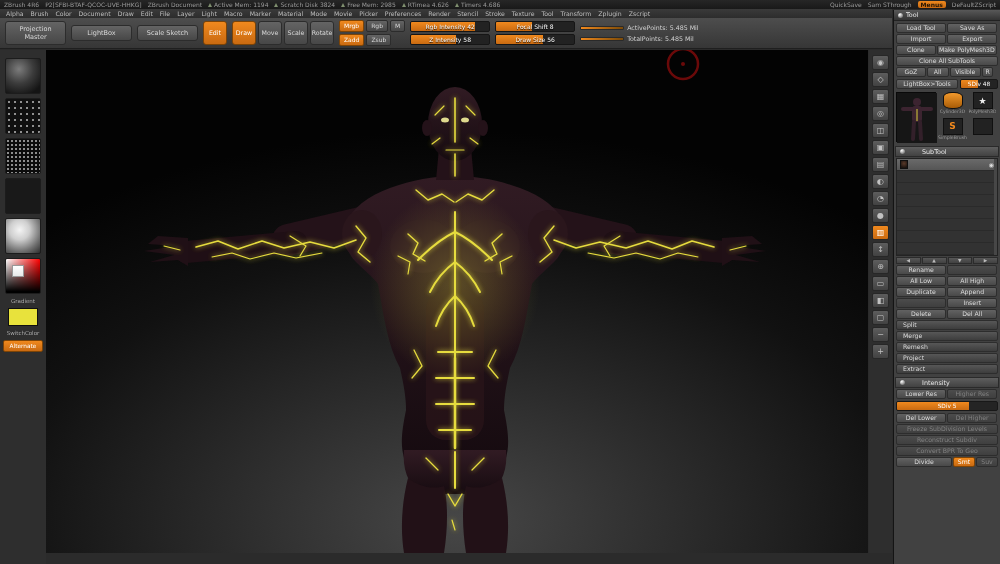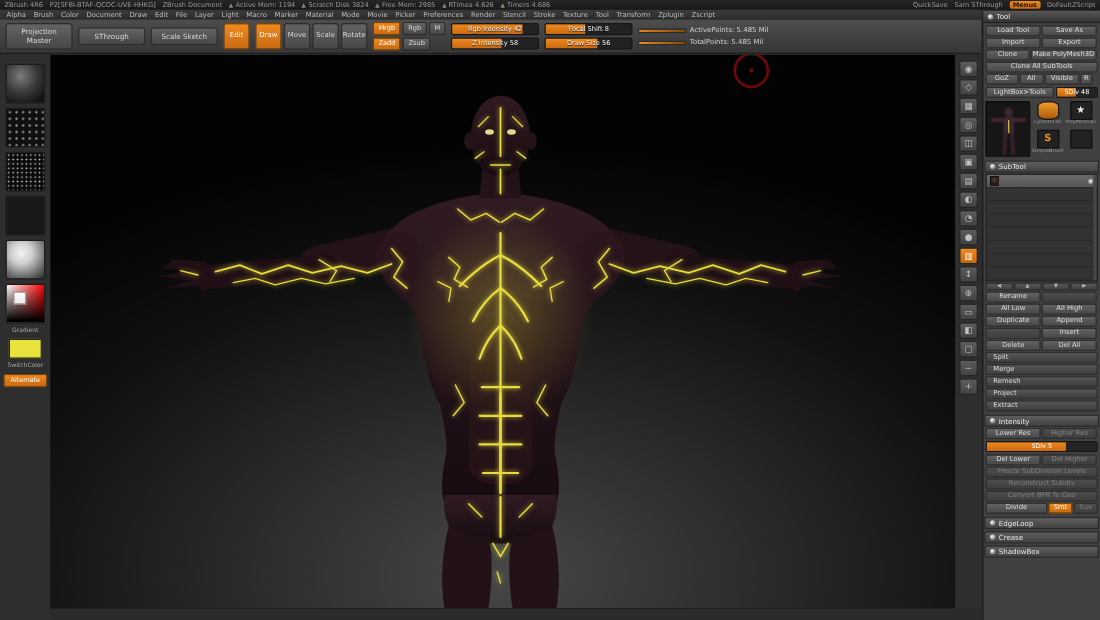--- a/index.html
+++ b/index.html
@@ -86,21 +86,21 @@
   .lbrow .mslider{width:38px;flex:0 0 auto}
   .thumbs{display:flex;gap:2px;padding:2px 1px}
   .cur-thumb{width:40px;height:50px;background:#161616;border:1px solid #090909;flex:0 0 auto;cursor:pointer}
   .thumb-grid{display:flex;flex-wrap:wrap;gap:1px;flex:1}
   .sthumb{width:29px;display:flex;flex-direction:column;align-items:center;cursor:pointer}
   .ticon{width:20px;height:17px;background:#222;border:1px solid #101010;display:flex;align-items:center;justify-content:center;font-size:9px;color:#eee}
   .sthumb:nth-child(1) .ticon{background:linear-gradient(#f2992c,#a85c07);border-radius:45%/28%}
   .sthumb:nth-child(3) .ticon{color:var(--accent2);font-weight:bold}
   .tlabel{font-size:4.6px;color:#9c9c9c;line-height:6px;white-space:nowrap;overflow:hidden;max-width:29px}
   .sec-h{height:11px;background:linear-gradient(#5e5e5e,#424242);border:1px solid #2a2a2a;display:flex;align-items:center;
-         gap:3px;padding:0 4px;color:#e8e8e8;margin-top:2px;cursor:pointer}
+         gap:17px;padding:0 4px;color:#e8e8e8;margin-top:2px;cursor:pointer}
   .slots{position:relative;background:#323232;border:1px solid #232323;margin:1px;height:98px;overflow:hidden}
   .slots::after{content:"";position:absolute;right:0;top:0;bottom:0;width:3px;background:#474747}
   .slot{height:12px;border-bottom:1px solid #2a2a2a;display:flex;align-items:center;gap:3px;padding:0 3px;cursor:pointer}
   .slot.active{background:linear-gradient(#6a6a6a,#555)}
   .slot .mini{display:none;width:8px;height:9px;background:radial-gradient(circle at 50% 35%,#5a3a2a,#1c1410 80%);border:1px solid #101010}
   .slot .eye{display:none;font-size:6px;color:#ddd;margin-left:auto}
   .slot.active .mini,.slot.active .eye{display:block}
   .pager{display:flex;gap:1px;padding:0 1px}
   .pg{flex:1;height:7px;background:linear-gradient(#585858,#414141);border:1px solid #2b2b2b;font-size:4.6px;
       line-height:6px;text-align:center;color:#bbb;cursor:pointer}
@@ -168,21 +168,21 @@
       <span class="menu-item">Stroke</span>
       <span class="menu-item">Texture</span>
       <span class="menu-item">Tool</span>
       <span class="menu-item">Transform</span>
       <span class="menu-item">Zplugin</span>
       <span class="menu-item">Zscript</span>
   </div>
 
   <div class="shelf">
     <div class="btn big">Projection Master</div>
-    <div class="btn big">SThrough</div>
+    <div class="btn big">LightBox</div>
     <div class="btn big">Scale Sketch</div>
     <div class="btn mode active">Edit</div>
     <div class="rowi">
       <div class="btn mode active">Draw</div>
         <div class="btn mode">Move</div>
         <div class="btn mode">Scale</div>
         <div class="btn mode">Rotate</div>
     </div>
     <div class="col">
       <div class="rowi">
@@ -537,30 +537,16 @@
             <div class="tb w50 dim">Del Higher</div>
             <div class="tb w100 dim">Freeze SubDivision Levels</div>
             <div class="tb w100 dim">Reconstruct Subdiv</div>
             <div class="tb w100 dim">Convert BPR To Geo</div>
             <div class="tb w56">Divide</div>
             <div class="tb w22 active">Smt</div>
             <div class="tb w22 dim">Suv</div>
         </div>
       </div>
 
-      <div>
-        <div class="sec-h">
-            <span class="dot"></span>
-            <span>EdgeLoop</span>
-          </div>
-          <div class="sec-h">
-            <span class="dot"></span>
-            <span>Crease</span>
-          </div>
-          <div class="sec-h">
-            <span class="dot"></span>
-            <span>ShadowBox</span>
-          </div>
-      </div>
     </div>
   </div>
 
 </div>
 
 </body></html>

